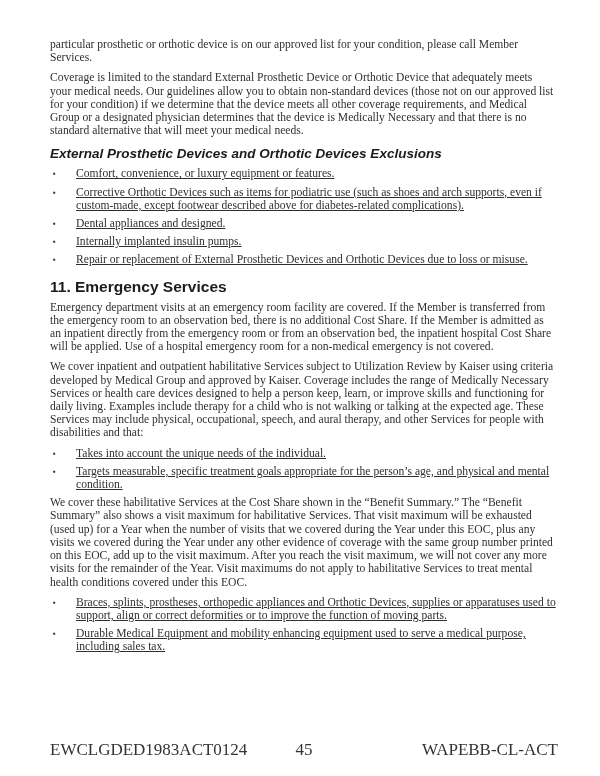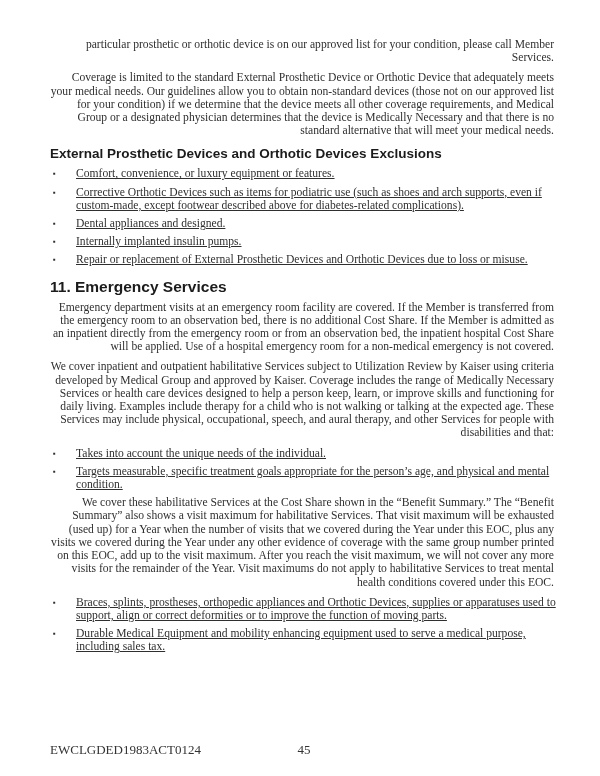--- a/index.html
+++ b/index.html
@@ -10,34 +10,35 @@
     margin: 0 auto;
     background: #ffffff;
     box-sizing: border-box;
     padding: 38px 42px 0 50px;
     font-family: "Liberation Serif", serif;
     font-size: 11.6px;
     line-height: 13.2px;
     color: #2f2f2f;
     overflow: hidden;
   }
-  p { margin: 0 4px 7px 0; text-align: right; }
+  p { margin: 0 4px 7px 0; }
   h2 {
     font-family: Liberation Sans, sans-serif;
     font-size: 15.5px;
     line-height: 18px;
     font-weight: bold;
     color: #1b1b1b;
     margin: 11px 0 5px 0;
   }
   h3 {
     font-family: "Liberation Sans", sans-serif;
     font-size: 13.5px;
     line-height: 16px;
     font-weight: bold;
+    font-style: italic;
     color: #1b1b1b;
     margin: 9px 0 5px 0;
   }
   .list { margin: 0 0 2px 0; }
   .li {
     display: flex;
     align-items: flex-start;
     margin: 0 0 5px 0;
   }
   .bullet {
@@ -50,21 +51,21 @@
   }
   .li-text { flex: 1; text-decoration: underline; }
   .footer {
     position: absolute;
     left: 50px;
     right: 42px;
     bottom: 20px;
     display: grid;
     grid-template-columns: 1fr auto 1fr;
     align-items: baseline;
-    font-size: 13px;
+    font-size: 17px;
     color: #333333;
     gap: 48px;
   }
   .footer .fl { text-align: left; }
   .footer .fc { text-align: center; }
   .footer .fr { text-align: right; }
   .it { }
 </style>
 </head>
 <body>
@@ -128,15 +129,16 @@
     </div>
     <div class="li">
       <span class="bullet">▪</span>
       <span class="li-text">Durable Medical Equipment and mobility enhancing equipment used to serve a medical purpose, including sales tax.</span>
     </div>
   </div>
 
   <div class="footer">
     <span class="fl">EWCLGDED1983ACT0124</span>
     <span class="fc">45</span>
+    <span class="fr">WAPEBB-CL-ACT</span>
   </div>
 
 </div>
 
 </body></html>

